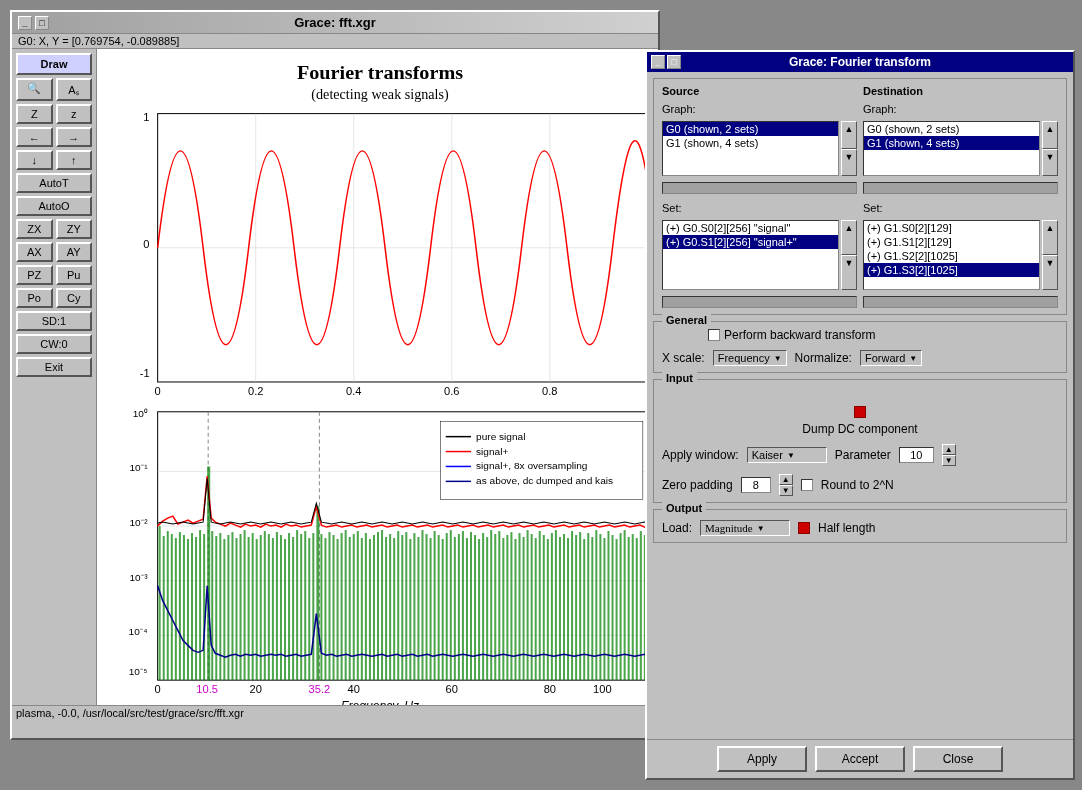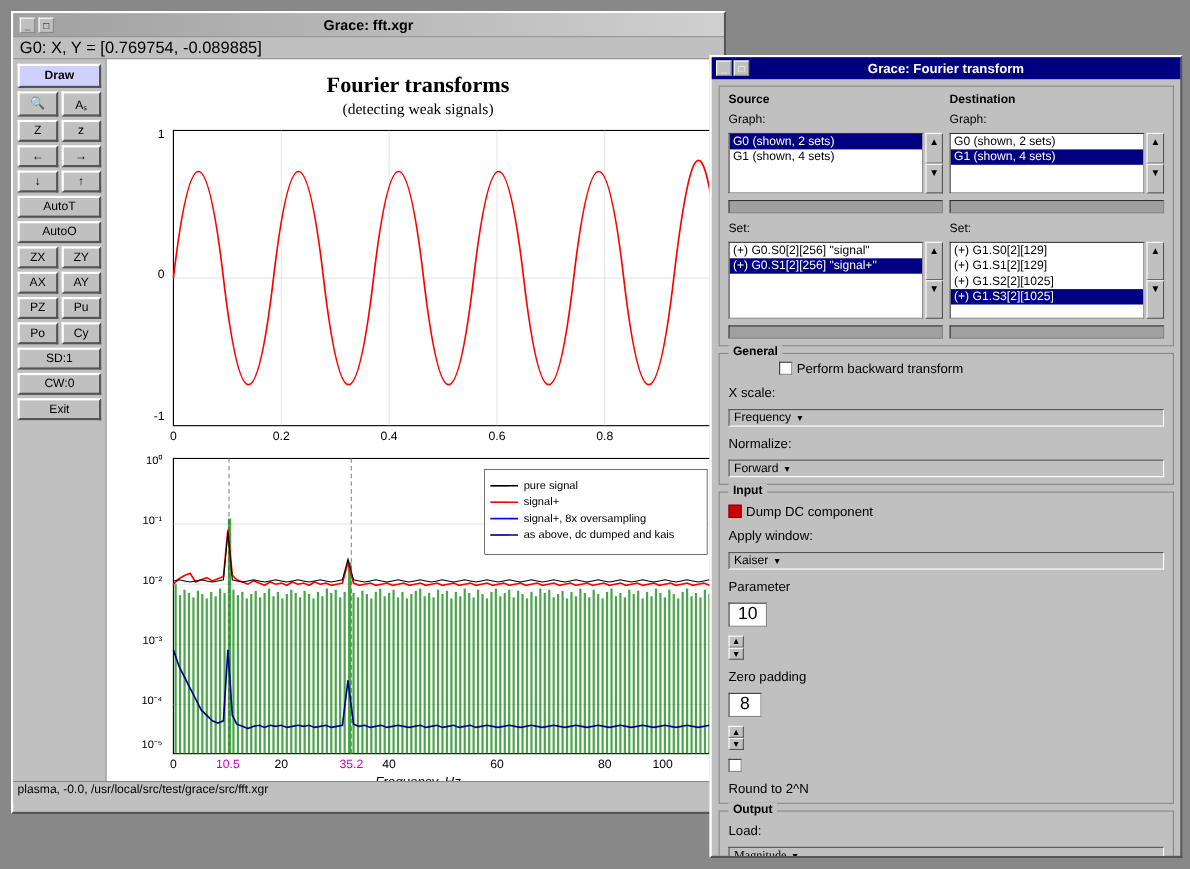--- a/index.html
+++ b/index.html
@@ -67,21 +67,21 @@
 
     .menu-item {
       cursor: pointer;
       padding: 1px 4px;
       font-size: 12px;
     }
 
     #coords-bar {
       background: #c0c0c0;
       padding: 1px 6px;
-      font-size: 15px;
+      font-size: 11px;
       border-bottom: 1px solid #888;
     }
 
     #main-content {
       display: flex;
       height: calc(100% - 70px);
     }
 
     #toolbar {
       width: 85px;
@@ -281,23 +281,23 @@
     .set-listbox {
       background: #fff;
       border: 1px inset #888;
       height: 70px;
       overflow-y: auto;
       font-size: 11px;
     }
 
     .general-row {
       display: flex;
+      align-items: center;
       gap: 8px;
       margin-top: 4px;
-      flex-direction: column;
     }
 
     .checkbox-row {
       display: flex;
       align-items: center;
       gap: 4px;
       margin-bottom: 4px;
     }
 
     .dropdown-select {
@@ -316,21 +316,21 @@
     }
 
     .dd-arrow {
       font-size: 8px;
     }
 
     .input-field {
       background: #fff;
       border: 1px inset #888;
       padding: 1px 3px;
-      font-size: 16px;
+      font-size: 11px;
       width: 30px;
       text-align: center;
     }
 
     .spinner {
       display: flex;
       flex-direction: column;
     }
 
     .spin-btn {
@@ -747,21 +747,21 @@
         <span>Normalize:</span>
         <div class="dropdown-select">
           <span>Forward</span>
           <span class="dd-arrow">▼</span>
         </div>
       </div>
     </div>
 
     <div class="section-group">
       <div class="section-label">Input</div>
-      <div class="checkbox-row" style="margin-top:4px;">
+      <div class="checkbox-row" style="margin-top:20px;flex-direction:column;">
         <span class="red-sq"></span>
         <span>Dump DC component</span>
       </div>
       <div class="general-row" style="margin-top:8px;">
         <span>Apply window:</span>
         <div class="dropdown-select" style="min-width:80px;">
           <span>Kaiser</span>
           <span class="dd-arrow">▼</span>
         </div>
         <span>Parameter</span>
@@ -791,13 +791,18 @@
           <span>Magnitude</span>
           <span class="dd-arrow">▼</span>
         </div>
         <span class="red-sq"></span>
         <span>Half length</span>
       </div>
     </div>
 
   </div>
 
+  <div id="fft-footer">
+    <button class="dialog-btn">Apply</button>
+    <button class="dialog-btn">Accept</button>
+    <button class="dialog-btn">Close</button>
+  </div>
 </div>
 
 </body></html>

